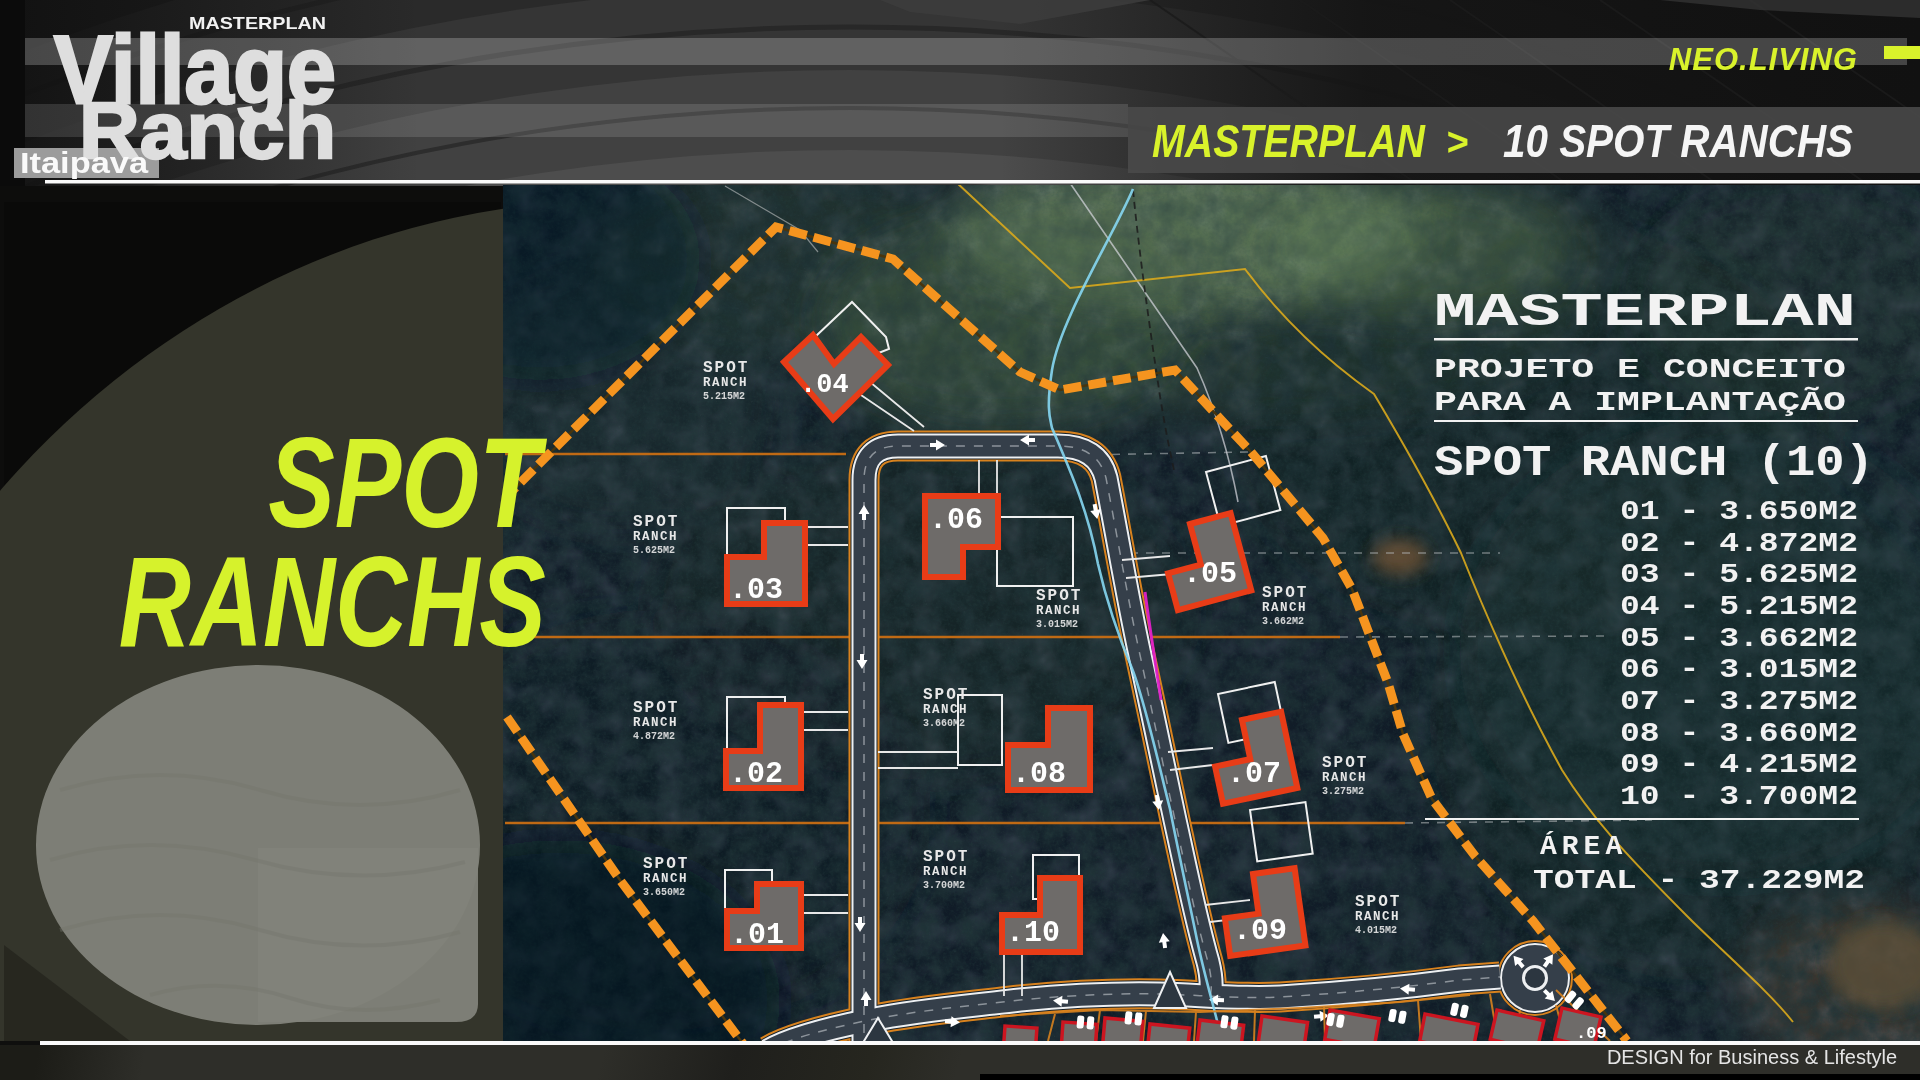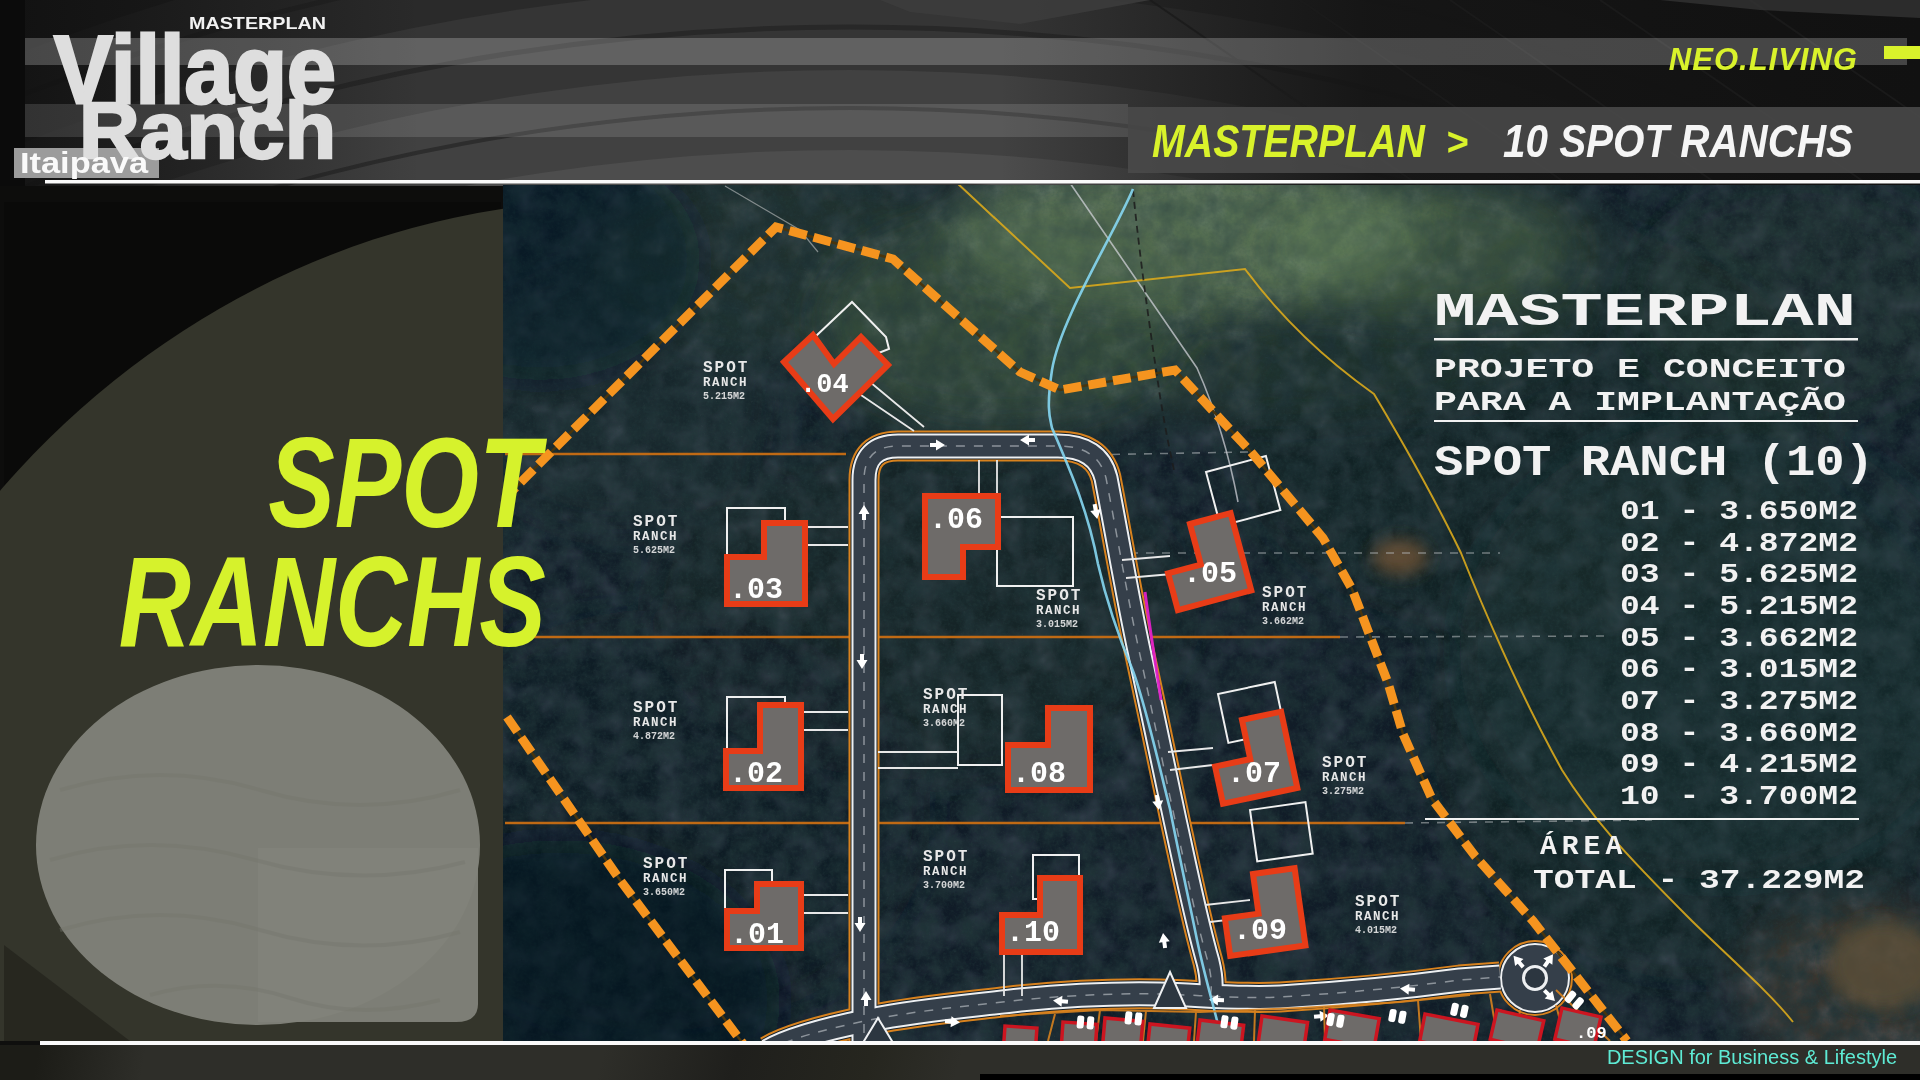--- a/index.html
+++ b/index.html
@@ -464,15 +464,15 @@
   font-weight:bold;font-style:italic;color:#d6f22c;transform:scaleX(0.78);transform-origin:right top;">SPOT<br>RANCHS</div>
 
 <div class="abs" style="left:40px;top:1041px;width:1880px;height:4px;background:#fafafa;"></div>
 
 <div class="abs" style="left:0;top:1045px;width:1920px;height:35px;background:#2e2e29;"></div>
 
 <div class="abs" style="left:0;top:1045px;width:190px;height:35px;background:linear-gradient(100deg,#1c1c17 20%,transparent 75%);"></div>
 
 <div class="abs" style="left:560px;top:1045px;width:440px;height:35px;background:linear-gradient(105deg,transparent 10%,#1f1f1c 40%,#26261f 70%,transparent 90%);"></div>
 
-<div class="abs" style="left:1200px;top:1046px;width:697px;text-align:right;font-size:20px;color:#5eead4;">DESIGN for Business &amp; Lifestyle</div>
+<div class="abs" style="left:1200px;top:1046px;width:697px;text-align:right;font-size:20px;color:#e5e5e5;">DESIGN for Business &amp; Lifestyle</div>
 
 <div class="abs" style="left:980px;top:1074px;width:940px;height:6px;background:#000;"></div>
 
 </body></html>

